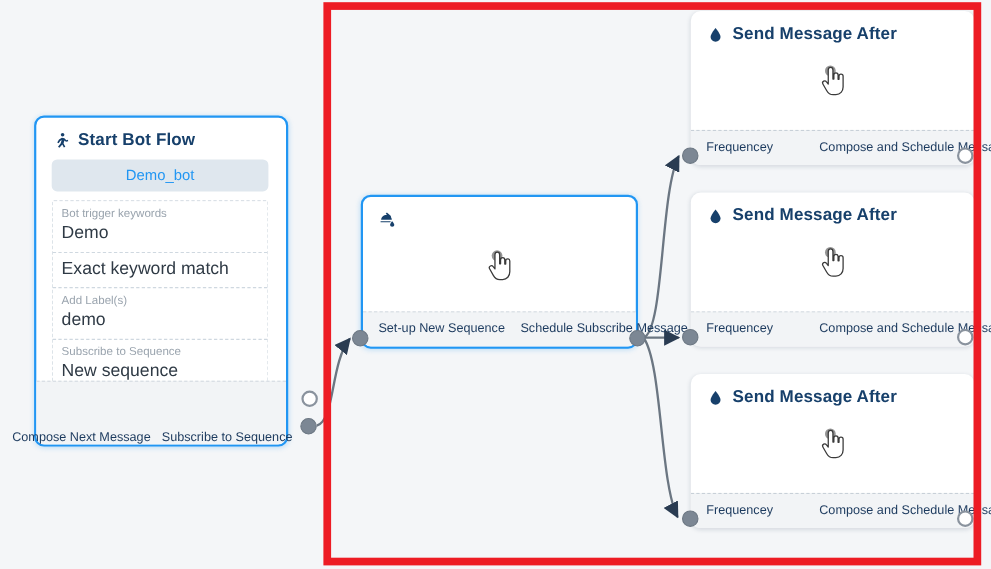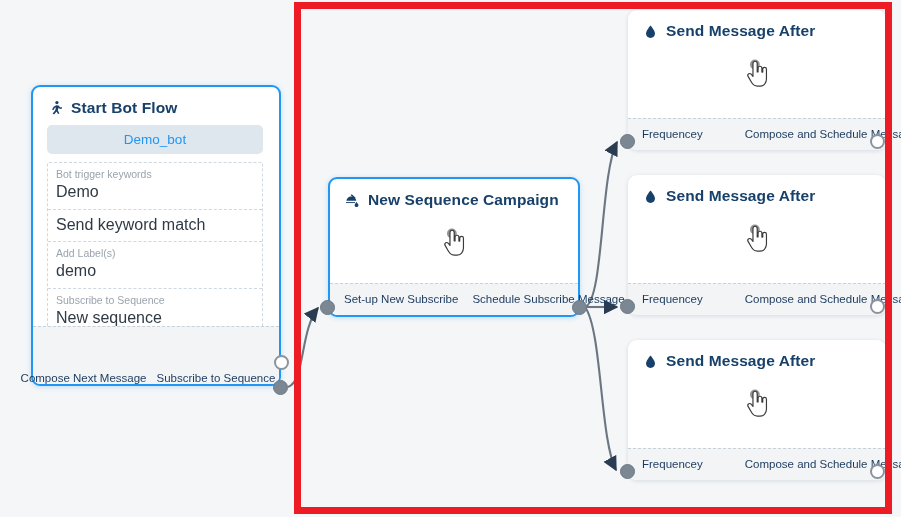--- a/index.html
+++ b/index.html
@@ -112,22 +112,22 @@
     border: 1px solid #6d7884;
   }
   .port.hollow {
     background: #ffffff;
     border: 2px solid #8a939e;
   }
 
   
   #node-start {
     left: 31px;
-    top: 85px;
-    width: 250px;
+    top: 105px;
+    width: 231px;
     height: 301px;
   }
   .bot-pill {
     background: #dfe7ee;
     color: #2196f3;
     border-radius: 5px;
     text-align: center;
     font-size: 13.5px;
     padding: 7px 0;
     margin: 2px 0 8px 0;
@@ -247,21 +247,21 @@
 
     <div class="node-body">
       <div class="bot-pill">Demo_bot</div>
 
       <div class="field-group">
         <div class="field">
           <div class="field-label">Bot trigger keywords</div>
           <div class="field-value">Demo</div>
         </div>
         <div class="field">
-          <div class="field-value">Send keyword match</div>
+          <div class="field-value">Exact keyword match</div>
         </div>
         <div class="field">
           <div class="field-label">Add Label(s)</div>
           <div class="field-value">demo</div>
         </div>
         <div class="field">
           <div class="field-label">Subscribe to Sequence</div>
           <div class="field-value">New sequence</div>
         </div>
       </div>
@@ -281,39 +281,38 @@
     <div class="node-header">
       <span class="node-icon">
         <svg viewBox="0 0 24 24" width="17" height="17" fill="#17406b">
           <path d="M3.5 12.5 C3.5 9.0 6.6 6.3 10.4 6.3 C14.2 6.3 17.2 9.0 17.2 12.5 Z"></path>
           <path d="M10.9 3.1 L16.4 8.0 L14.9 9.6 L9.4 4.7 Z"></path>
           <path d="M17.6 14.2 C17.6 14.2 20.4 17.1 20.4 18.7 C20.4 20.2 19.2 21.3 17.7 21.3
                    C16.2 21.3 15.0 20.2 15.0 18.7 C15.0 17.1 17.6 14.2 17.6 14.2 Z"></path>
           <path d="M2.8 14.3 L15.6 14.3 L15.6 15.6 L2.8 15.6 Z"></path>
         </svg>
       </span>
-      <span class="node-title">New Sequence Campaign</span>
     </div>
 
     <div class="hand-slot">
       <svg class="hand-cursor" viewBox="0 0 32 32">
         <circle cx="14" cy="7" r="4.6" fill="#3c3c3c" opacity="0.55"></circle>
         <path d="M12.2 6.2 C12.2 4.9 13.1 4.0 14.2 4.0 C15.3 4.0 16.2 4.9 16.2 6.2
                  L16.2 14.0 L17.0 14.0 L17.0 10.6 C17.0 9.5 17.8 8.7 18.8 8.7
                  C19.8 8.7 20.6 9.5 20.6 10.6 L20.6 14.2 L21.4 14.2 L21.4 11.6
                  C21.4 10.6 22.2 9.8 23.1 9.8 C24.1 9.8 24.9 10.6 24.9 11.6
                  L24.9 20.8 C24.9 24.4 22.4 27.4 18.8 27.4 L16.4 27.4
                  C13.6 27.4 11.9 25.8 10.8 23.8 L7.6 18.2
                  C7.1 17.3 7.4 16.3 8.3 15.8 C9.1 15.4 10.1 15.6 10.7 16.4
                  L12.2 18.3 Z" fill="#ffffff" stroke="#3a3a3a" stroke-width="1.1" stroke-linejoin="round"></path>
       </svg>
     </div>
 
     <div class="node-footer">
-      <div class="port-label">Set-up New Subscribe</div>
+      <div class="port-label">Set-up New Sequence</div>
       <div class="port-label">Schedule Subscribe Message</div>
     </div>
   </div>
 
   <div class="port filled" style="left:320px; top:300px;"></div>
   <div class="port filled" style="left:572px; top:300px;"></div>
 
   <div class="node node-send" id="node-send-1">
     <div class="node-header">
       <span class="node-icon">

